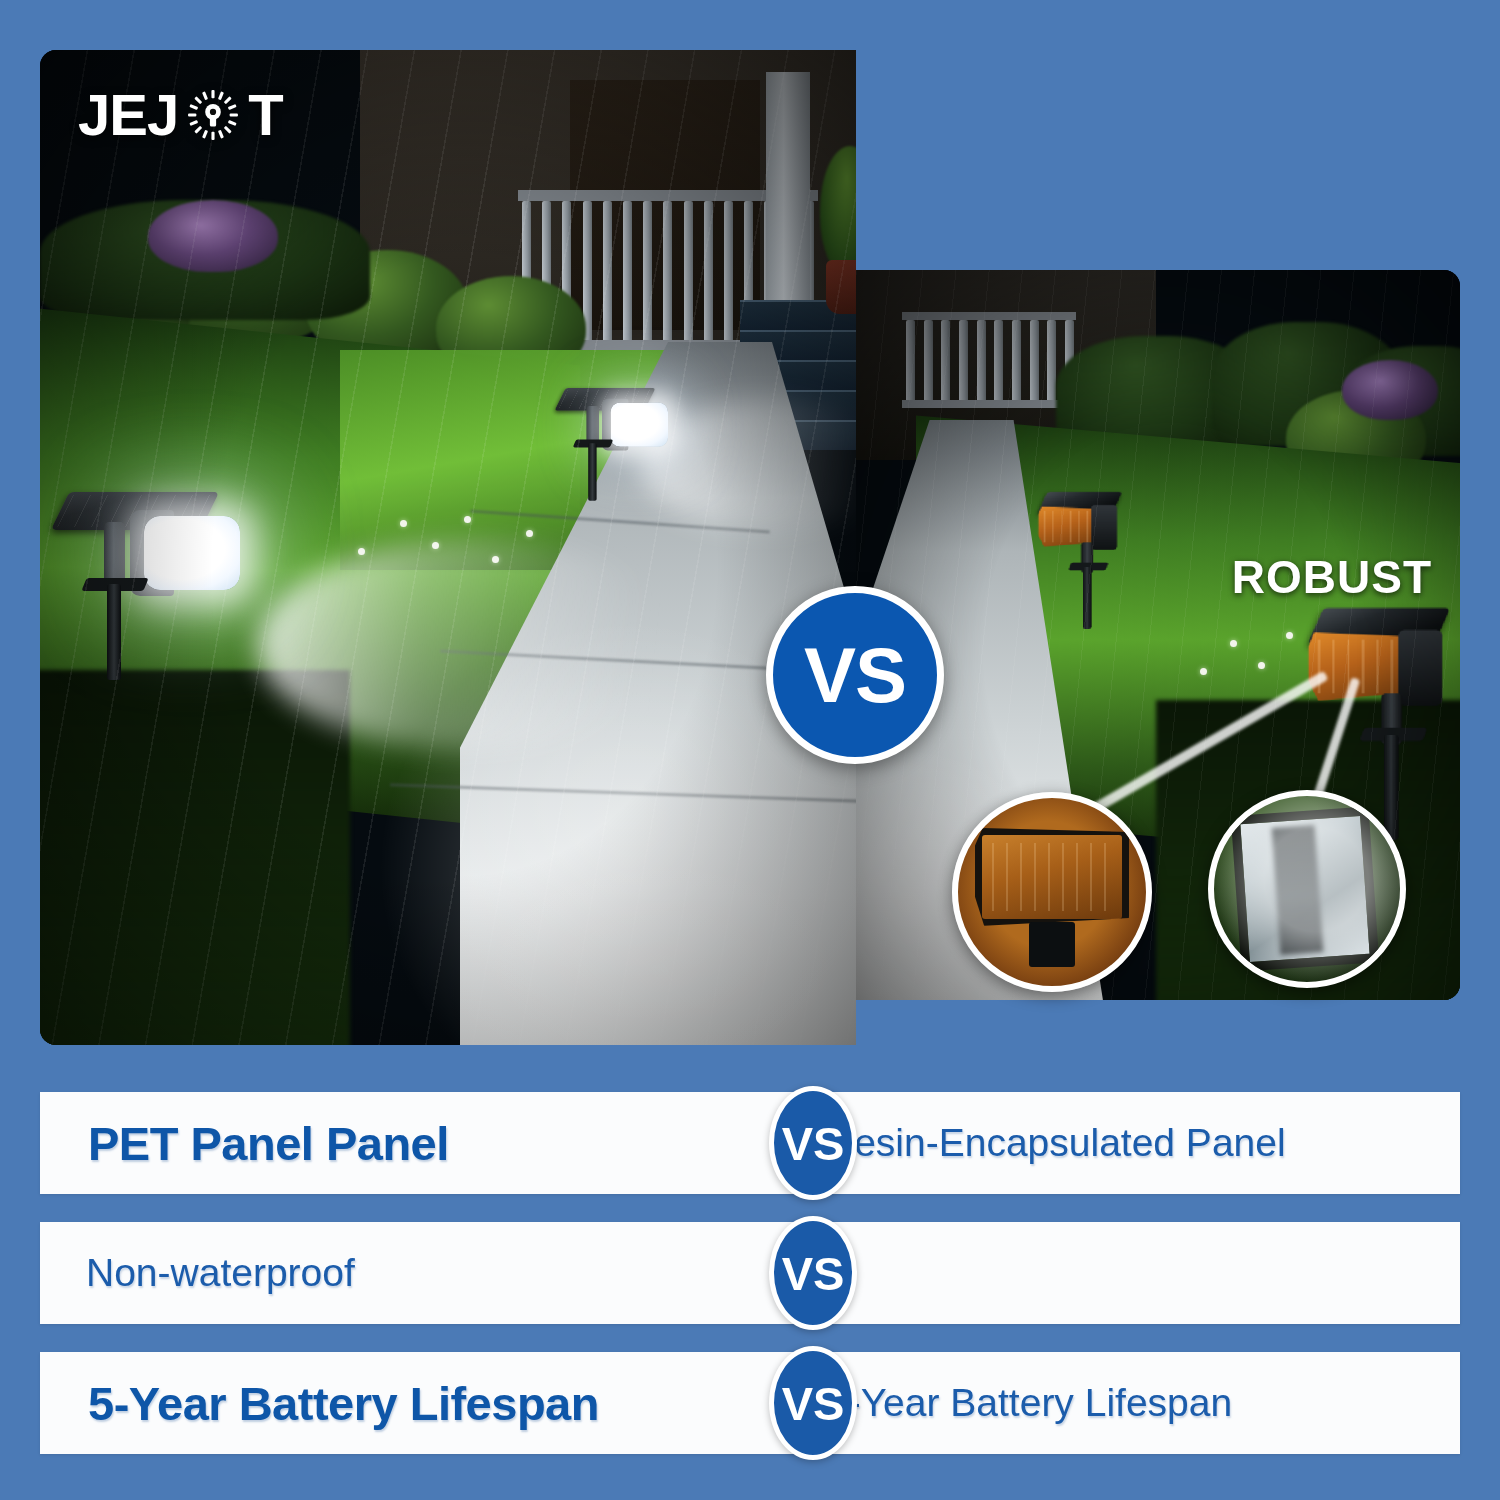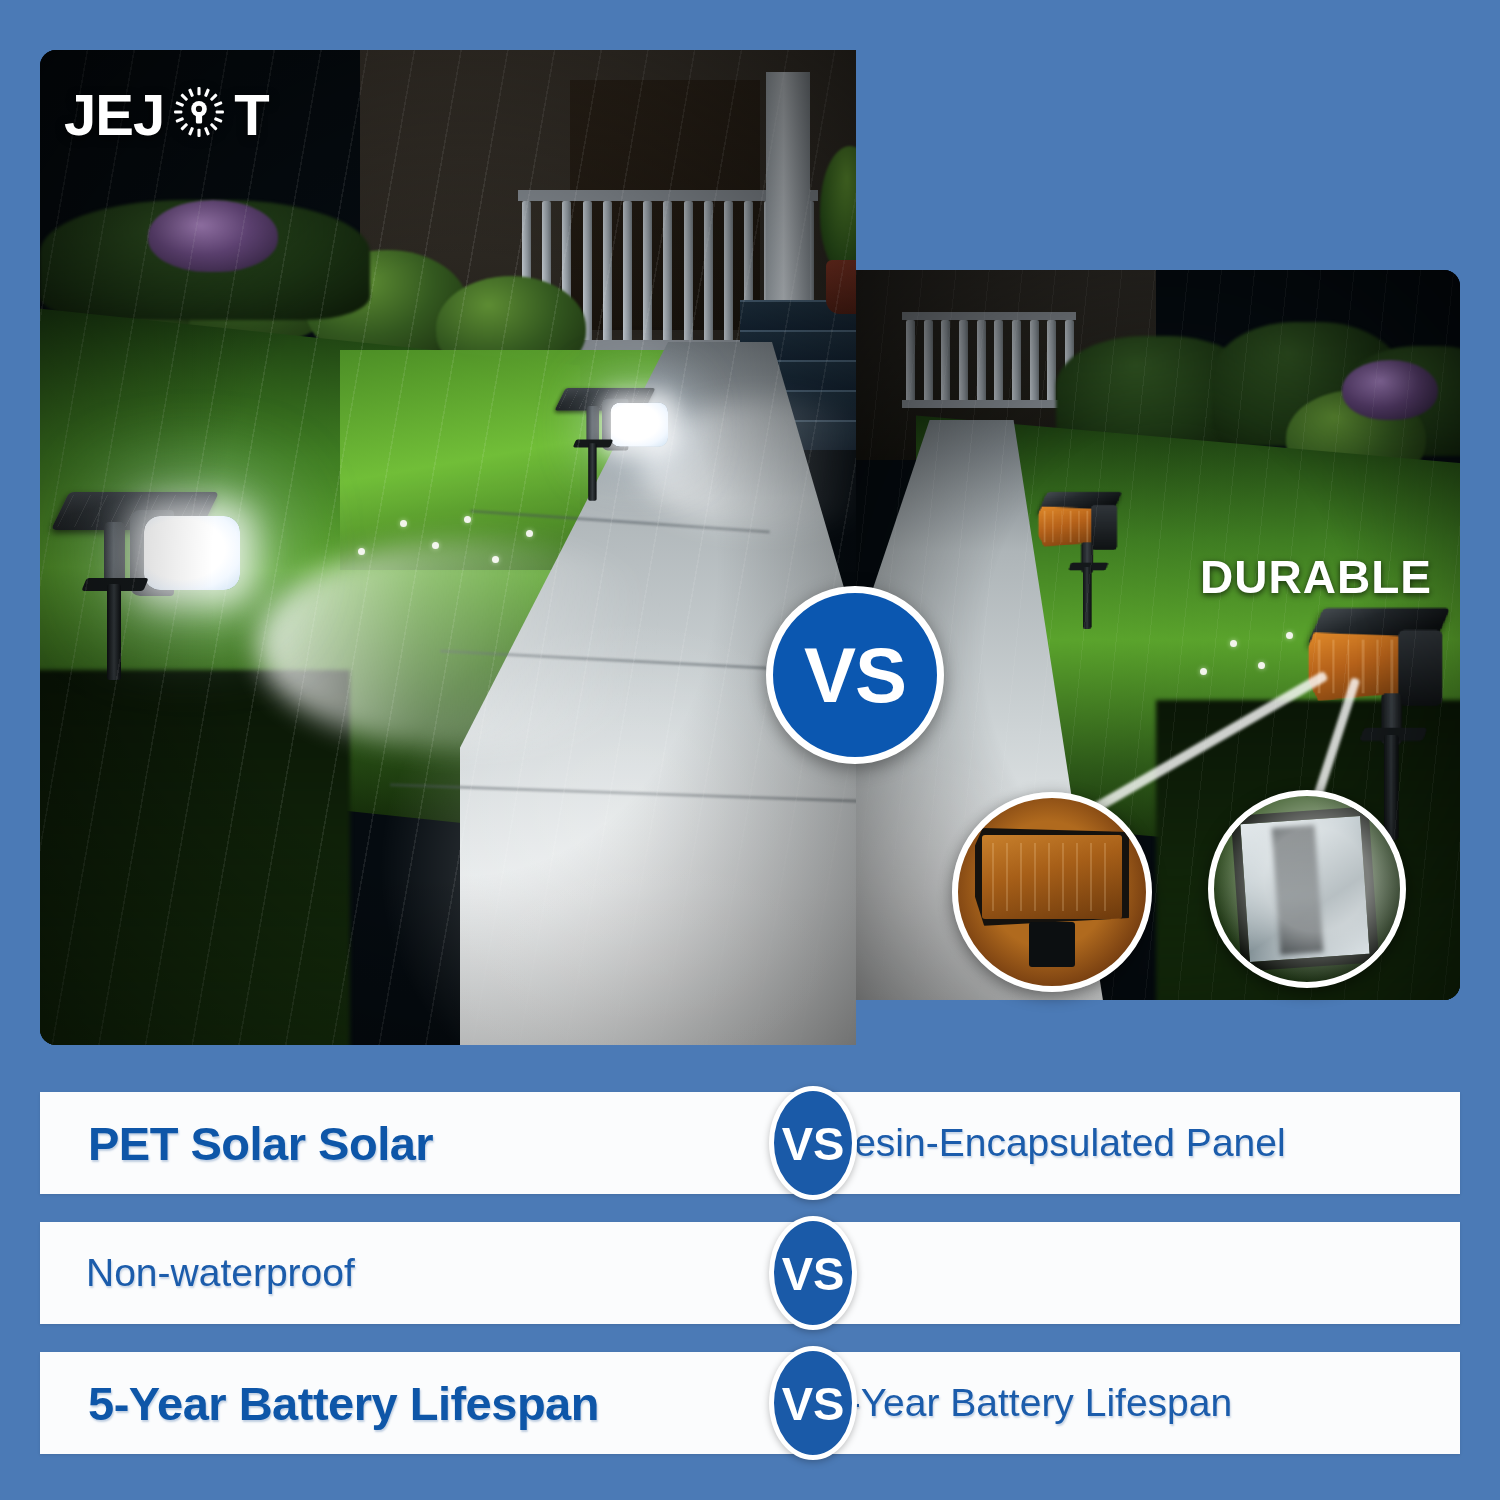--- a/index.html
+++ b/index.html
@@ -262,22 +262,22 @@
     width:88px; height:114px; border-radius:50%;
     background:#1a5aa8; border:5px solid #ffffff;
     display:flex; align-items:center; justify-content:center;
     color:#fff; font-weight:bold; font-size:47px;
     box-shadow:0 2px 7px rgba(0,0,0,.25);
     z-index:5;
   }
 
   
   #logo {
-    position:absolute; left:64px; top:86px; z-index:20;
-    display:flex; align-items:flex-start;
+    position:absolute; left:78px; top:86px; z-index:20;
+    display:flex; align-items:center;
     filter:drop-shadow(0 2px 5px rgba(0,0,0,.8));
     gap:8px;
   }
   #logo .txt {
     color:#fff; font-weight:bold; font-size:58px;
     letter-spacing:-1px; line-height:1;
   }
   #logo .mark { width:52px; height:52px; margin:0 1px; }
 </style>
 </head>
@@ -442,21 +442,21 @@
       <div class="foot"></div>
       <div class="spike"></div>
     </div>
 
     <div class="rain b"></div>
     <div class="vig"></div>
 
     <div class="callout" style="left:470px; top:400px; width:300px; height:10px; transform:rotate(150deg);"></div>
     <div class="callout" style="left:500px; top:404px; width:160px; height:9px; transform:rotate(108deg);"></div>
 
-    <div id="others-label">DURABLE</div>
+    <div id="others-label">ROBUST</div>
   </div>
 
   <div class="inset inset-amber" style="left:912px; top:742px; width:200px; height:200px;">
     <div class="plate"></div>
     <div class="mount"></div>
   </div>
   <div class="inset inset-panel" style="left:1168px; top:740px; width:198px; height:198px;">
     <div class="cell"></div>
     <div class="frost"></div>
   </div>
@@ -495,21 +495,21 @@
     </svg>
   </span>
   <span class="txt">T</span>
 </div>
 
 <div id="vs-main">VS</div>
 
 <div id="rows">
 
   <div class="row">
-    <div class="left">PET Solar Solar</div>
+    <div class="left">PET Panel Panel</div>
     <div class="vs">VS</div>
     <div class="right">Resin-Encapsulated Panel</div>
   </div>
 
   <div class="row">
     <div class="vs">VS</div>
     <div class="right">Non-waterproof</div>
   </div>
 
   <div class="row">

